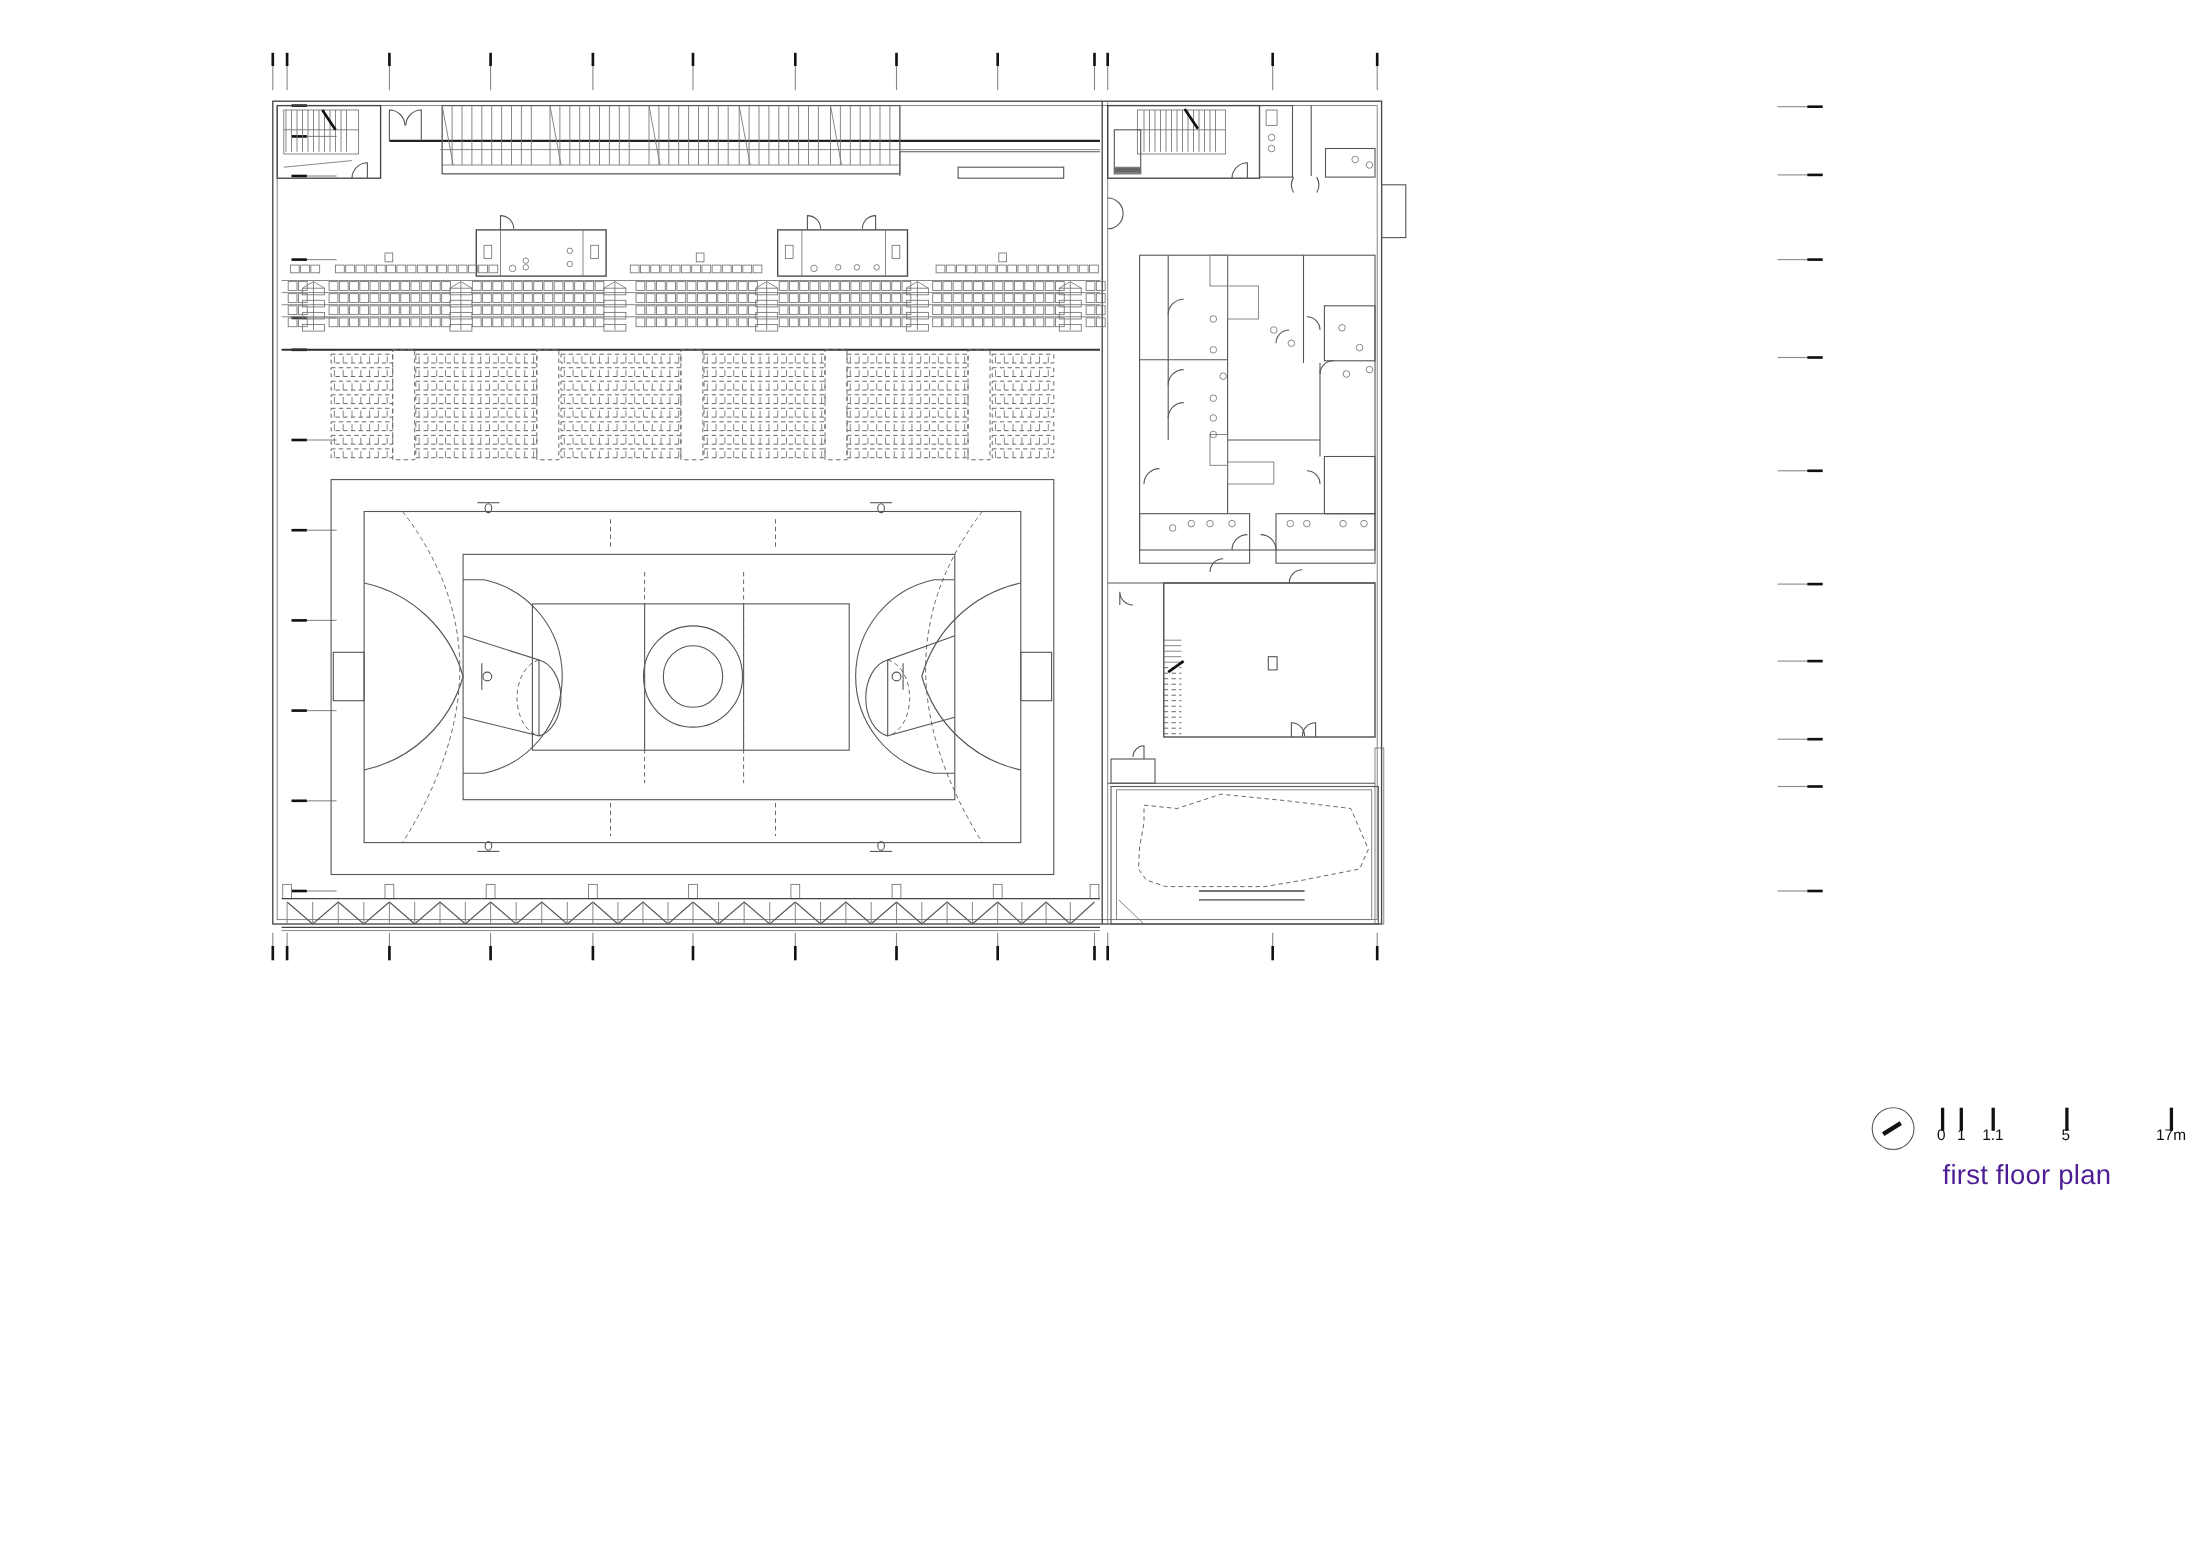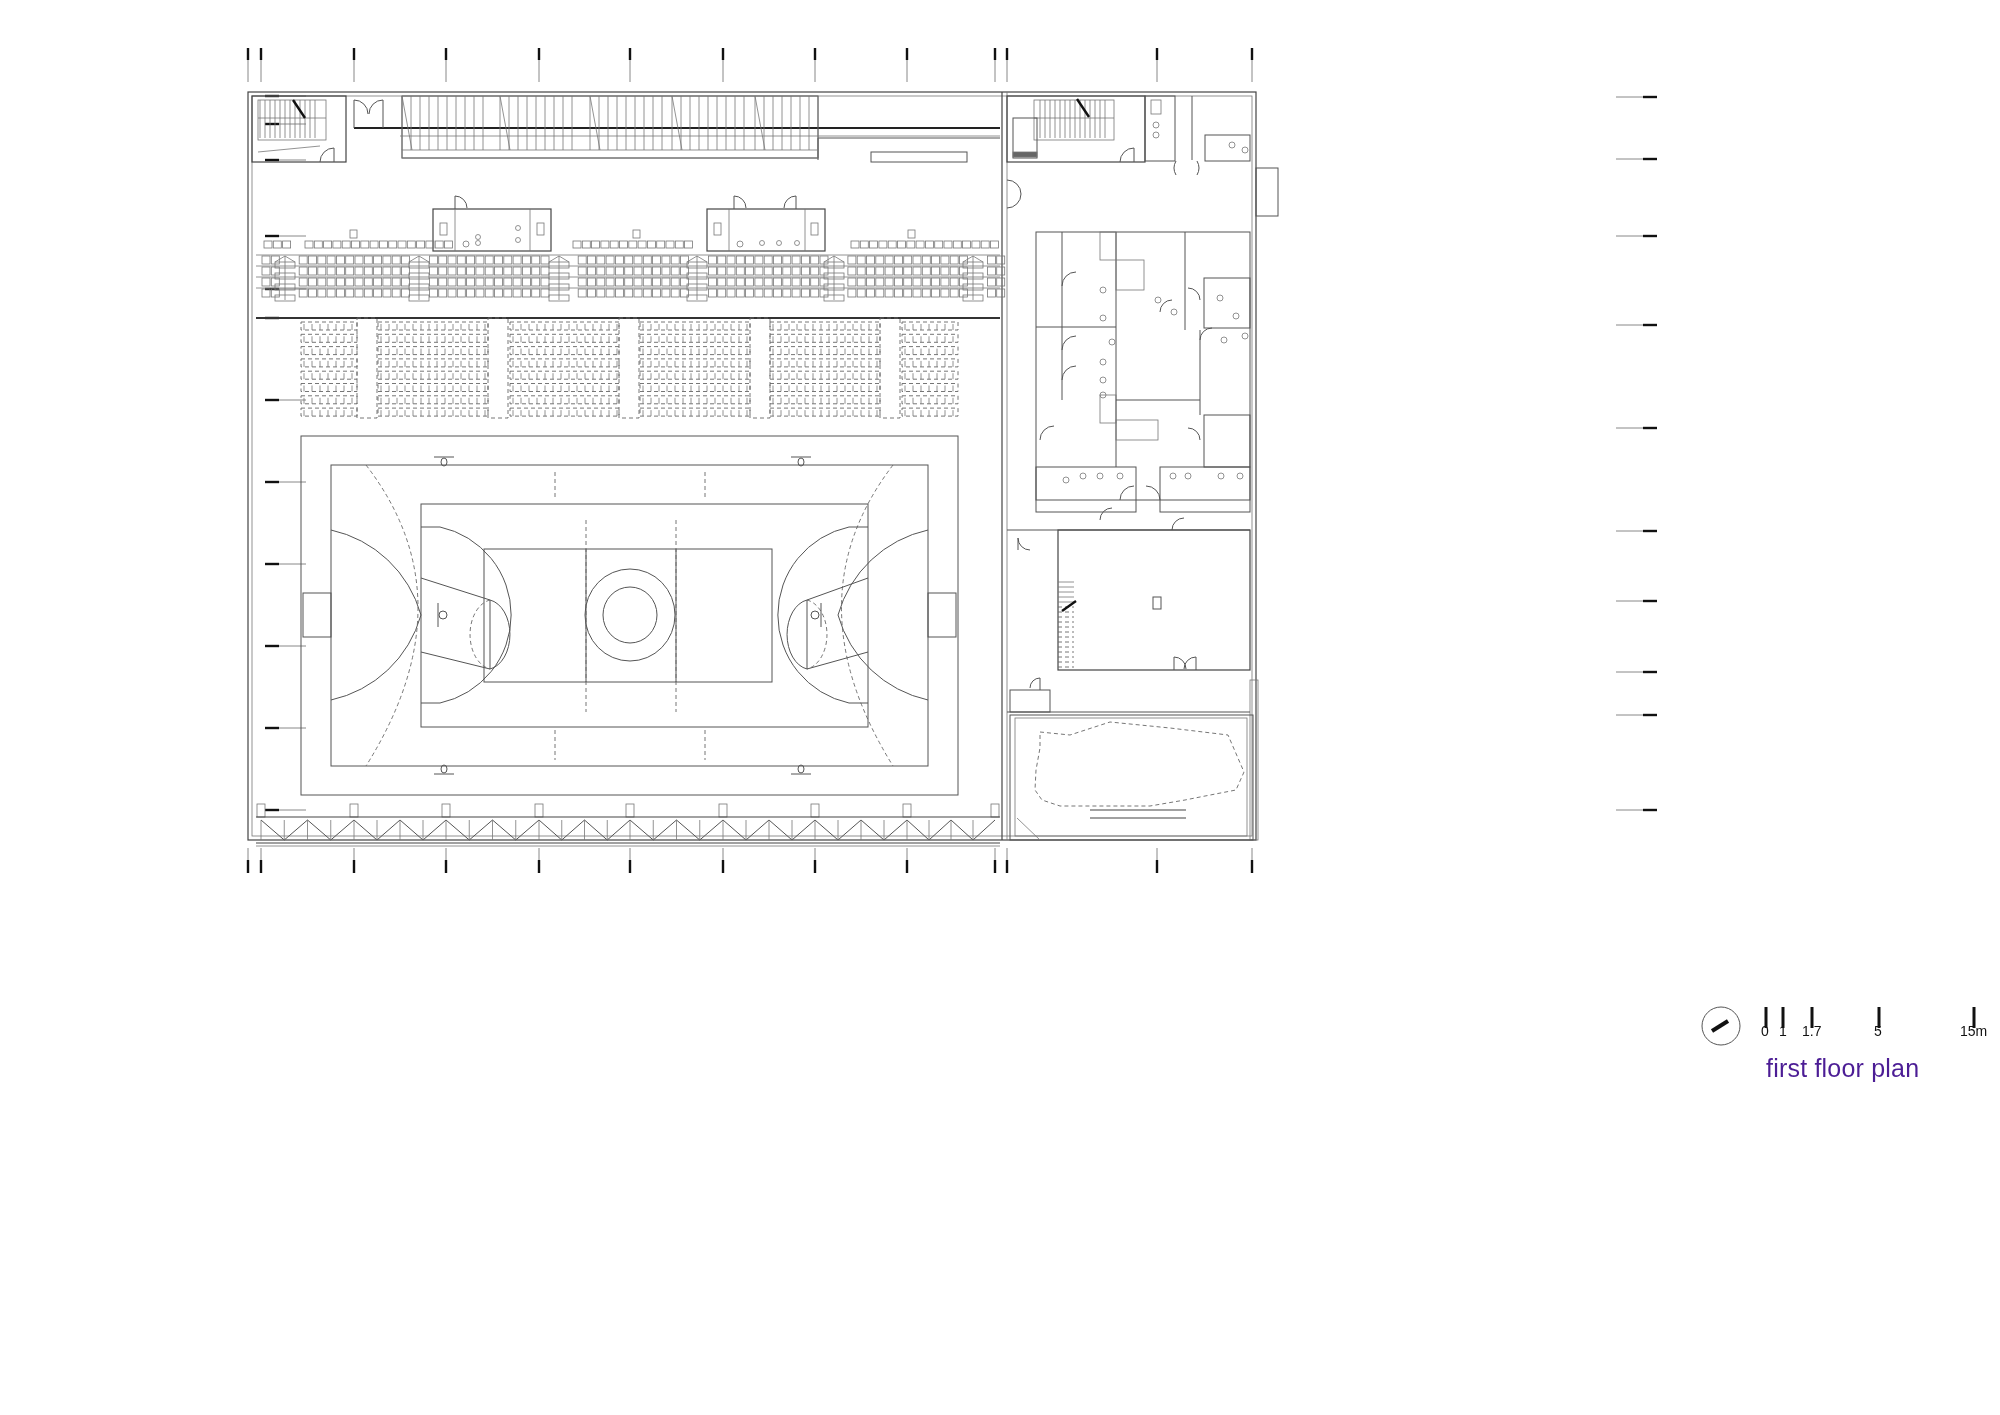--- a/index.html
+++ b/index.html
@@ -1466,16 +1466,16 @@
     <line x1="1712" y1="1031" x2="1728" y2="1021" style="stroke:#111;stroke-width:4"></line>
     <line x1="1766" y1="1007" x2="1766" y2="1028" style="stroke:#111;stroke-width:3"></line>
     <line x1="1783" y1="1007" x2="1783" y2="1028" style="stroke:#111;stroke-width:3"></line>
     <line x1="1812" y1="1007" x2="1812" y2="1028" style="stroke:#111;stroke-width:3"></line>
     <line x1="1879" y1="1007" x2="1879" y2="1028" style="stroke:#111;stroke-width:3"></line>
     <line x1="1974" y1="1007" x2="1974" y2="1028" style="stroke:#111;stroke-width:3"></line>
   </svg>
 </div>
 <span class="scale-label" style="left:1761px">0</span>
 <span class="scale-label" style="left:1779px">1</span>
-<span class="scale-label" style="left:1802px">1.7</span>
+<span class="scale-label" style="left:1802px">1.1</span>
 <span class="scale-label" style="left:1874px">5</span>
-<span class="scale-label" style="left:1960px">15m</span>
+<span class="scale-label" style="left:1960px">17m</span>
 <div class="title">first floor plan</div>
 
 </body></html>

